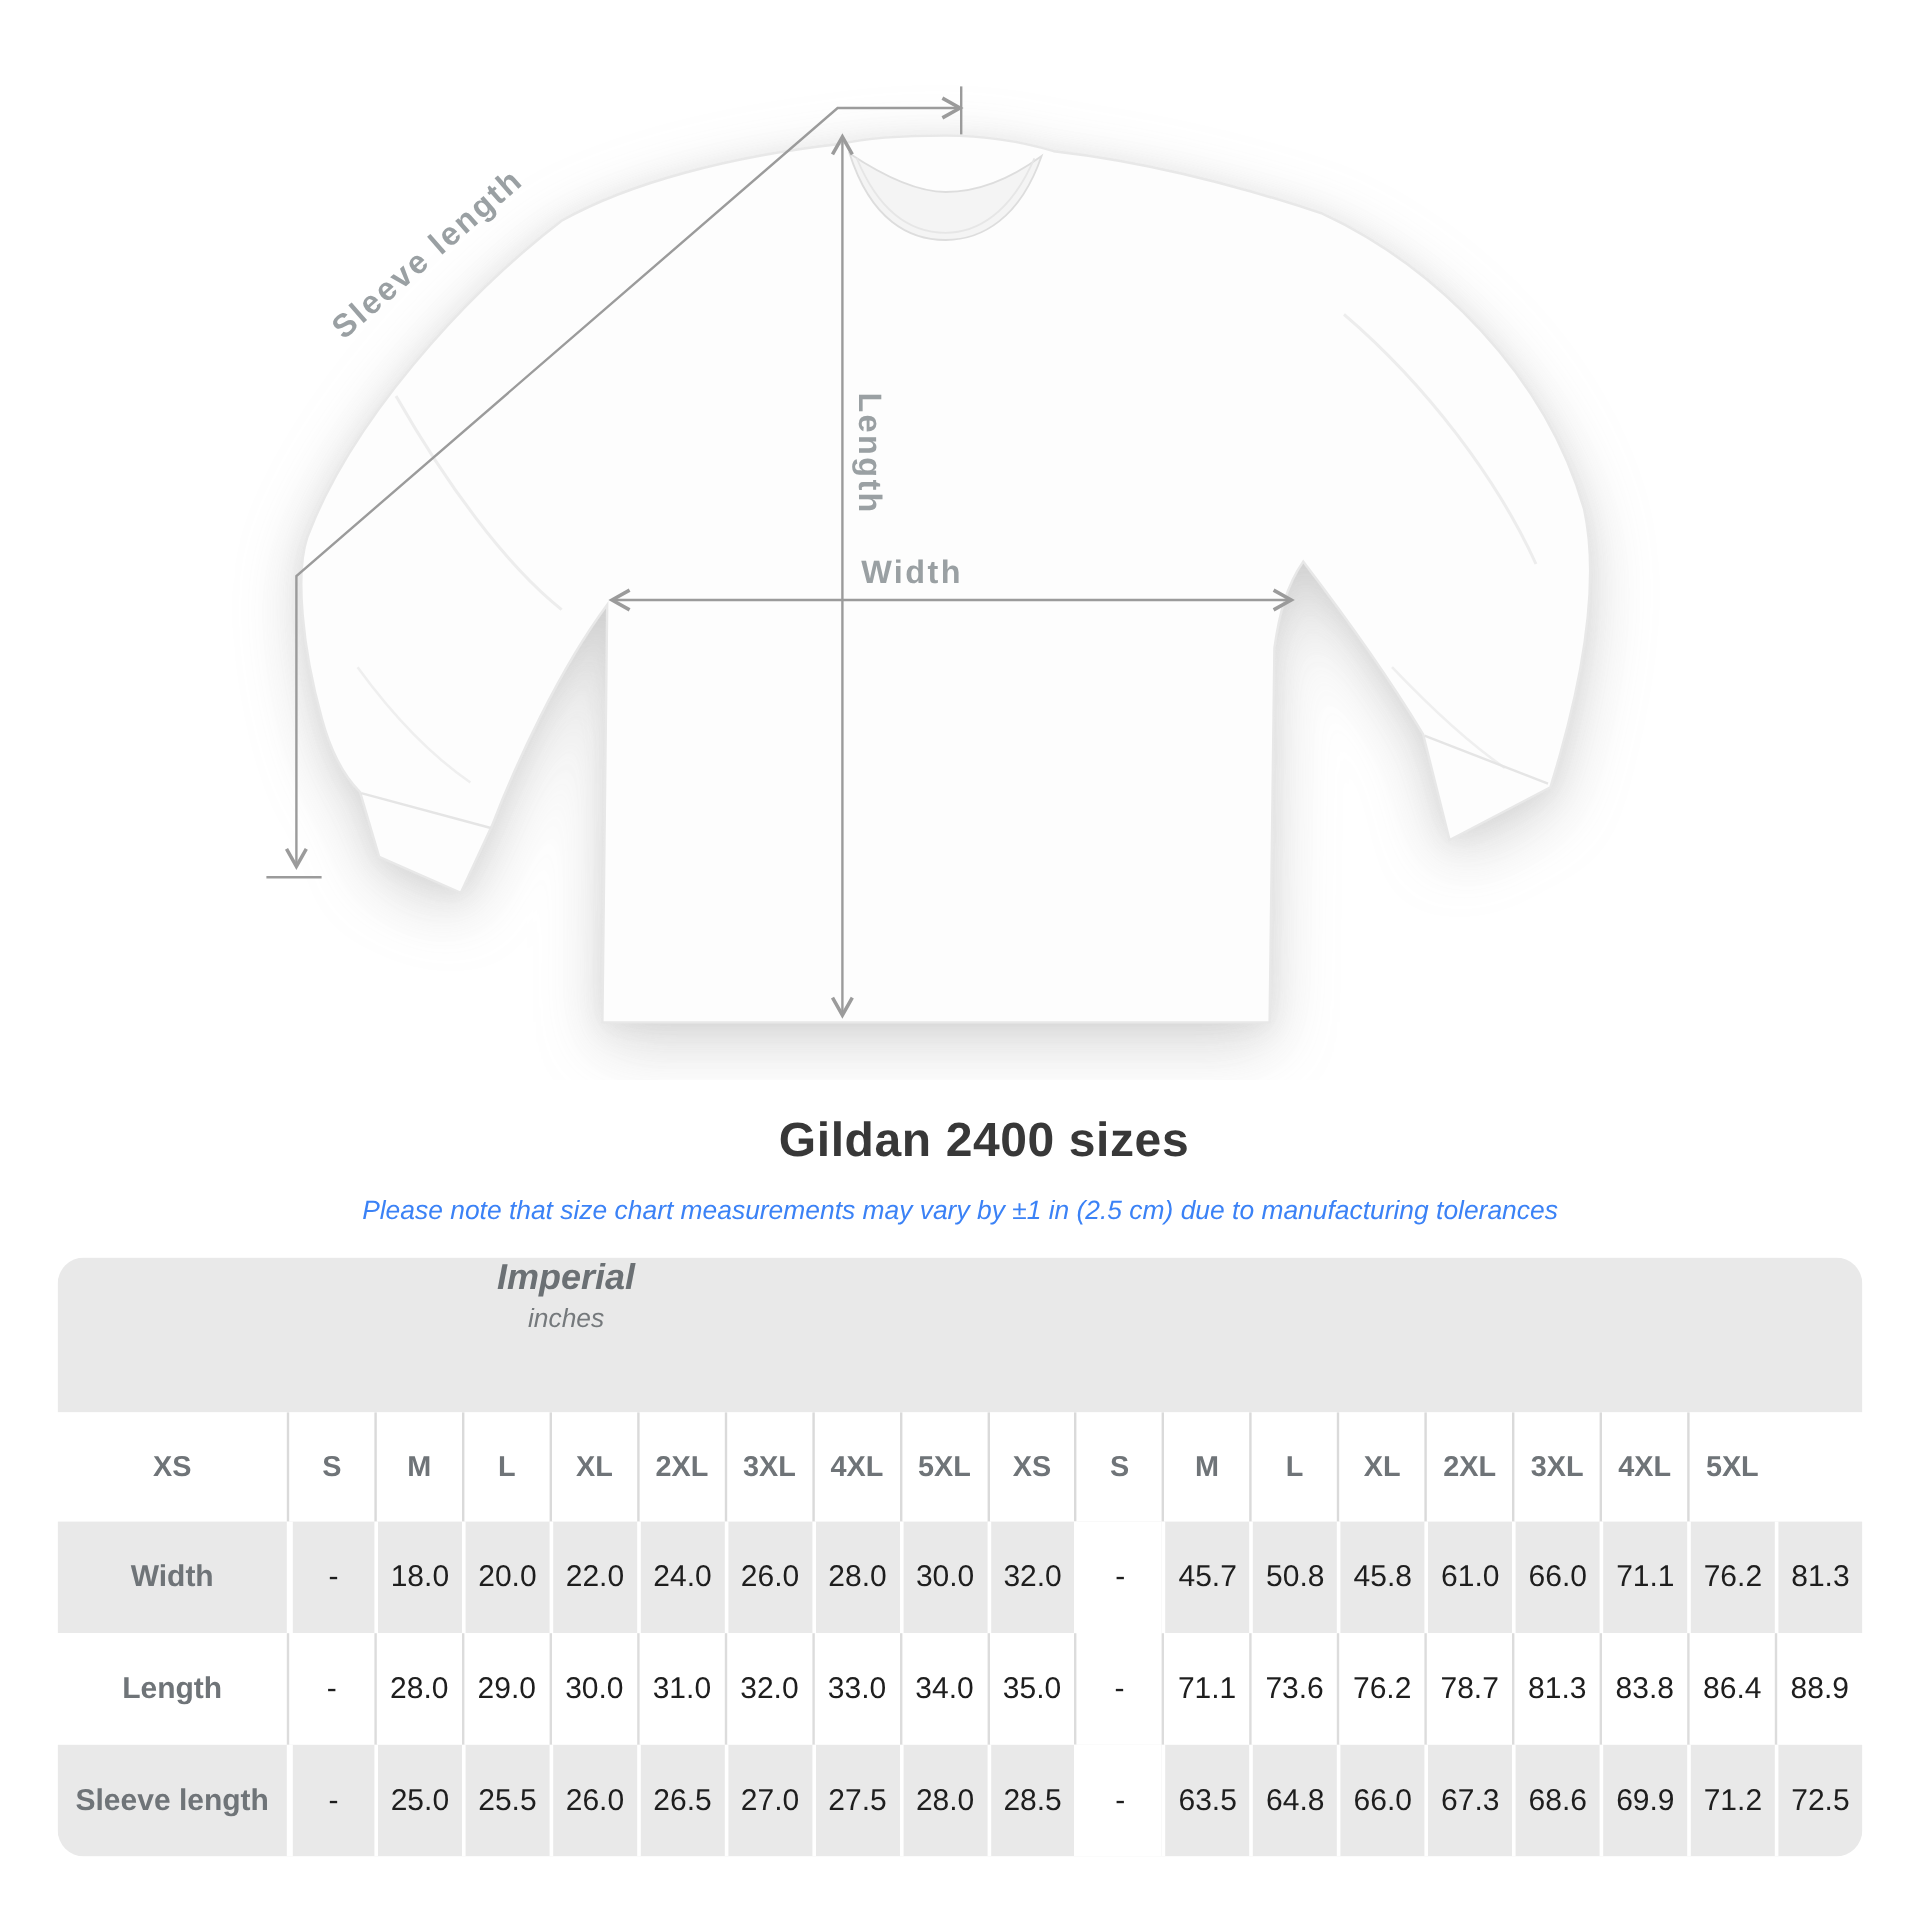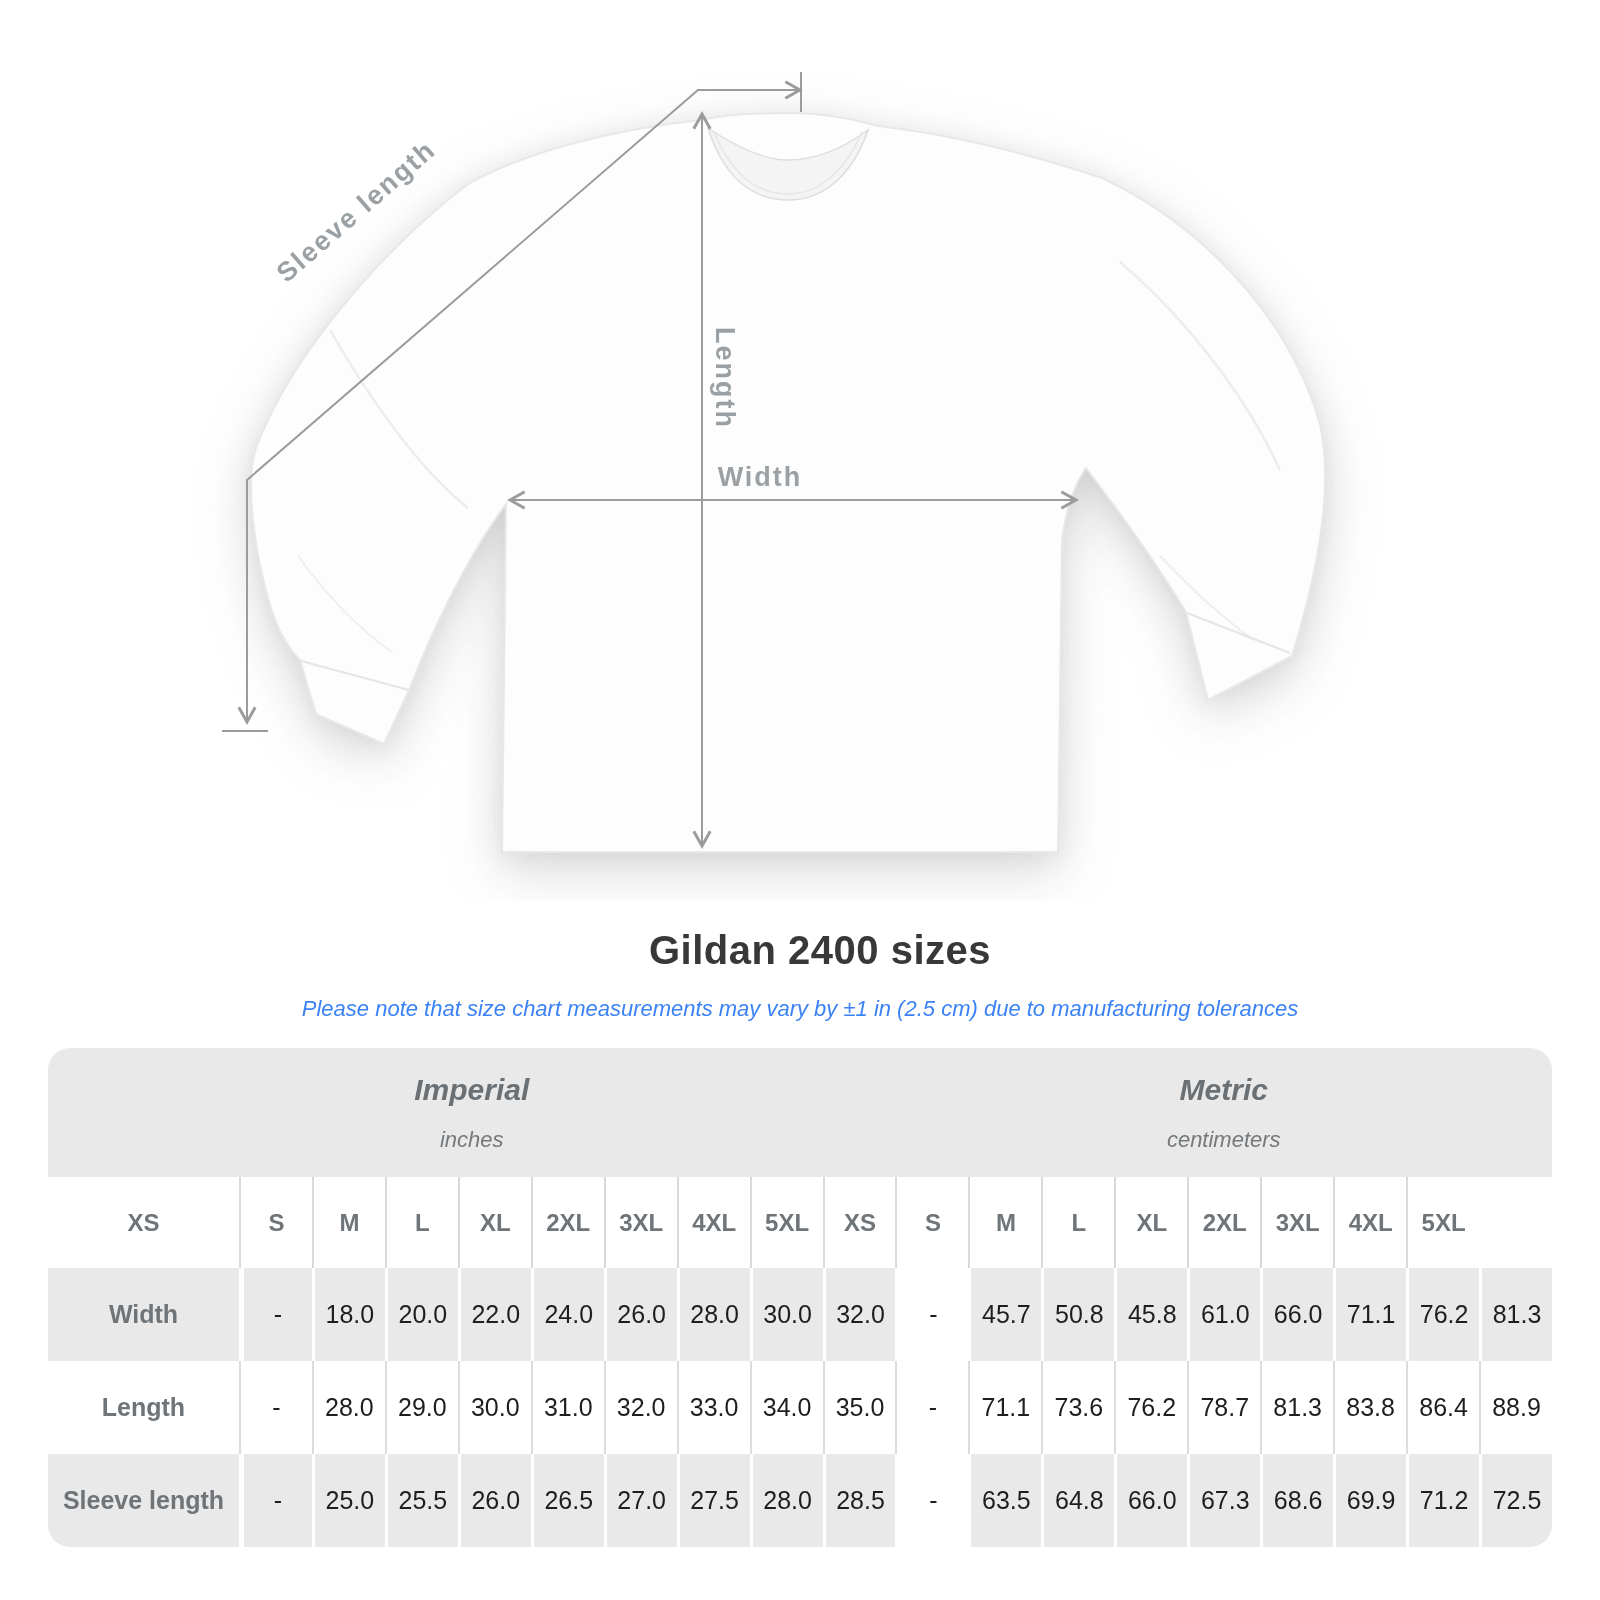--- a/index.html
+++ b/index.html
@@ -21,21 +21,21 @@
   }
   
   .size-table{
     position:absolute;left:48px;top:1048px;width:1504px;height:499px;
     border-radius:22px;overflow:hidden;background:#ffffff;
   }
   .trow{display:grid;grid-template-columns:191px repeat(18,1fr);}
   .cell{display:flex;align-items:center;justify-content:center;box-sizing:border-box;}
   
   .band{height:129px;background:#e9e9e9;}
-  .band-cell{flex-direction:column;justify-content:center;gap:20px;}
+  .band-cell{flex-direction:column;justify-content:flex-start;gap:4px;}
   .band-left{grid-column:1 / 11;}
   .band-right{grid-column:11 / 20;}
   .unit-title{font-size:30px;font-weight:bold;font-style:italic;color:#6b7074;}
   .unit-sub{font-size:22px;font-style:italic;color:#75797c;}
   
   .header-row{height:91px;background:#ffffff;}
   .header-row .cell{font-size:24px;font-weight:bold;color:#6f7478;}
   .header-row .cell + .cell{border-left:2px solid #dadada;}
   
   .data-row{height:93px;}
@@ -113,24 +113,20 @@
 
 <div class="page-title">Gildan 2400 sizes</div>
 <div class="page-subtitle">Please note that size chart measurements may vary by ±1 in (2.5 cm) due to manufacturing tolerances</div>
 
 <div class="size-table">
 
   <div class="trow band">
     <div class="cell band-cell band-left">
       <span class="unit-title">Imperial</span>
       <span class="unit-sub">inches</span>
-    </div>
-    <div class="cell band-cell band-right">
-      <span class="unit-title">Metric</span>
-      <span class="unit-sub">centimeters</span>
     </div>
   </div>
 
   <div class="trow header-row">
     <div class="cell">XS</div>
     <div class="cell">S</div>
     <div class="cell">M</div>
     <div class="cell">L</div>
     <div class="cell">XL</div>
     <div class="cell">2XL</div>

